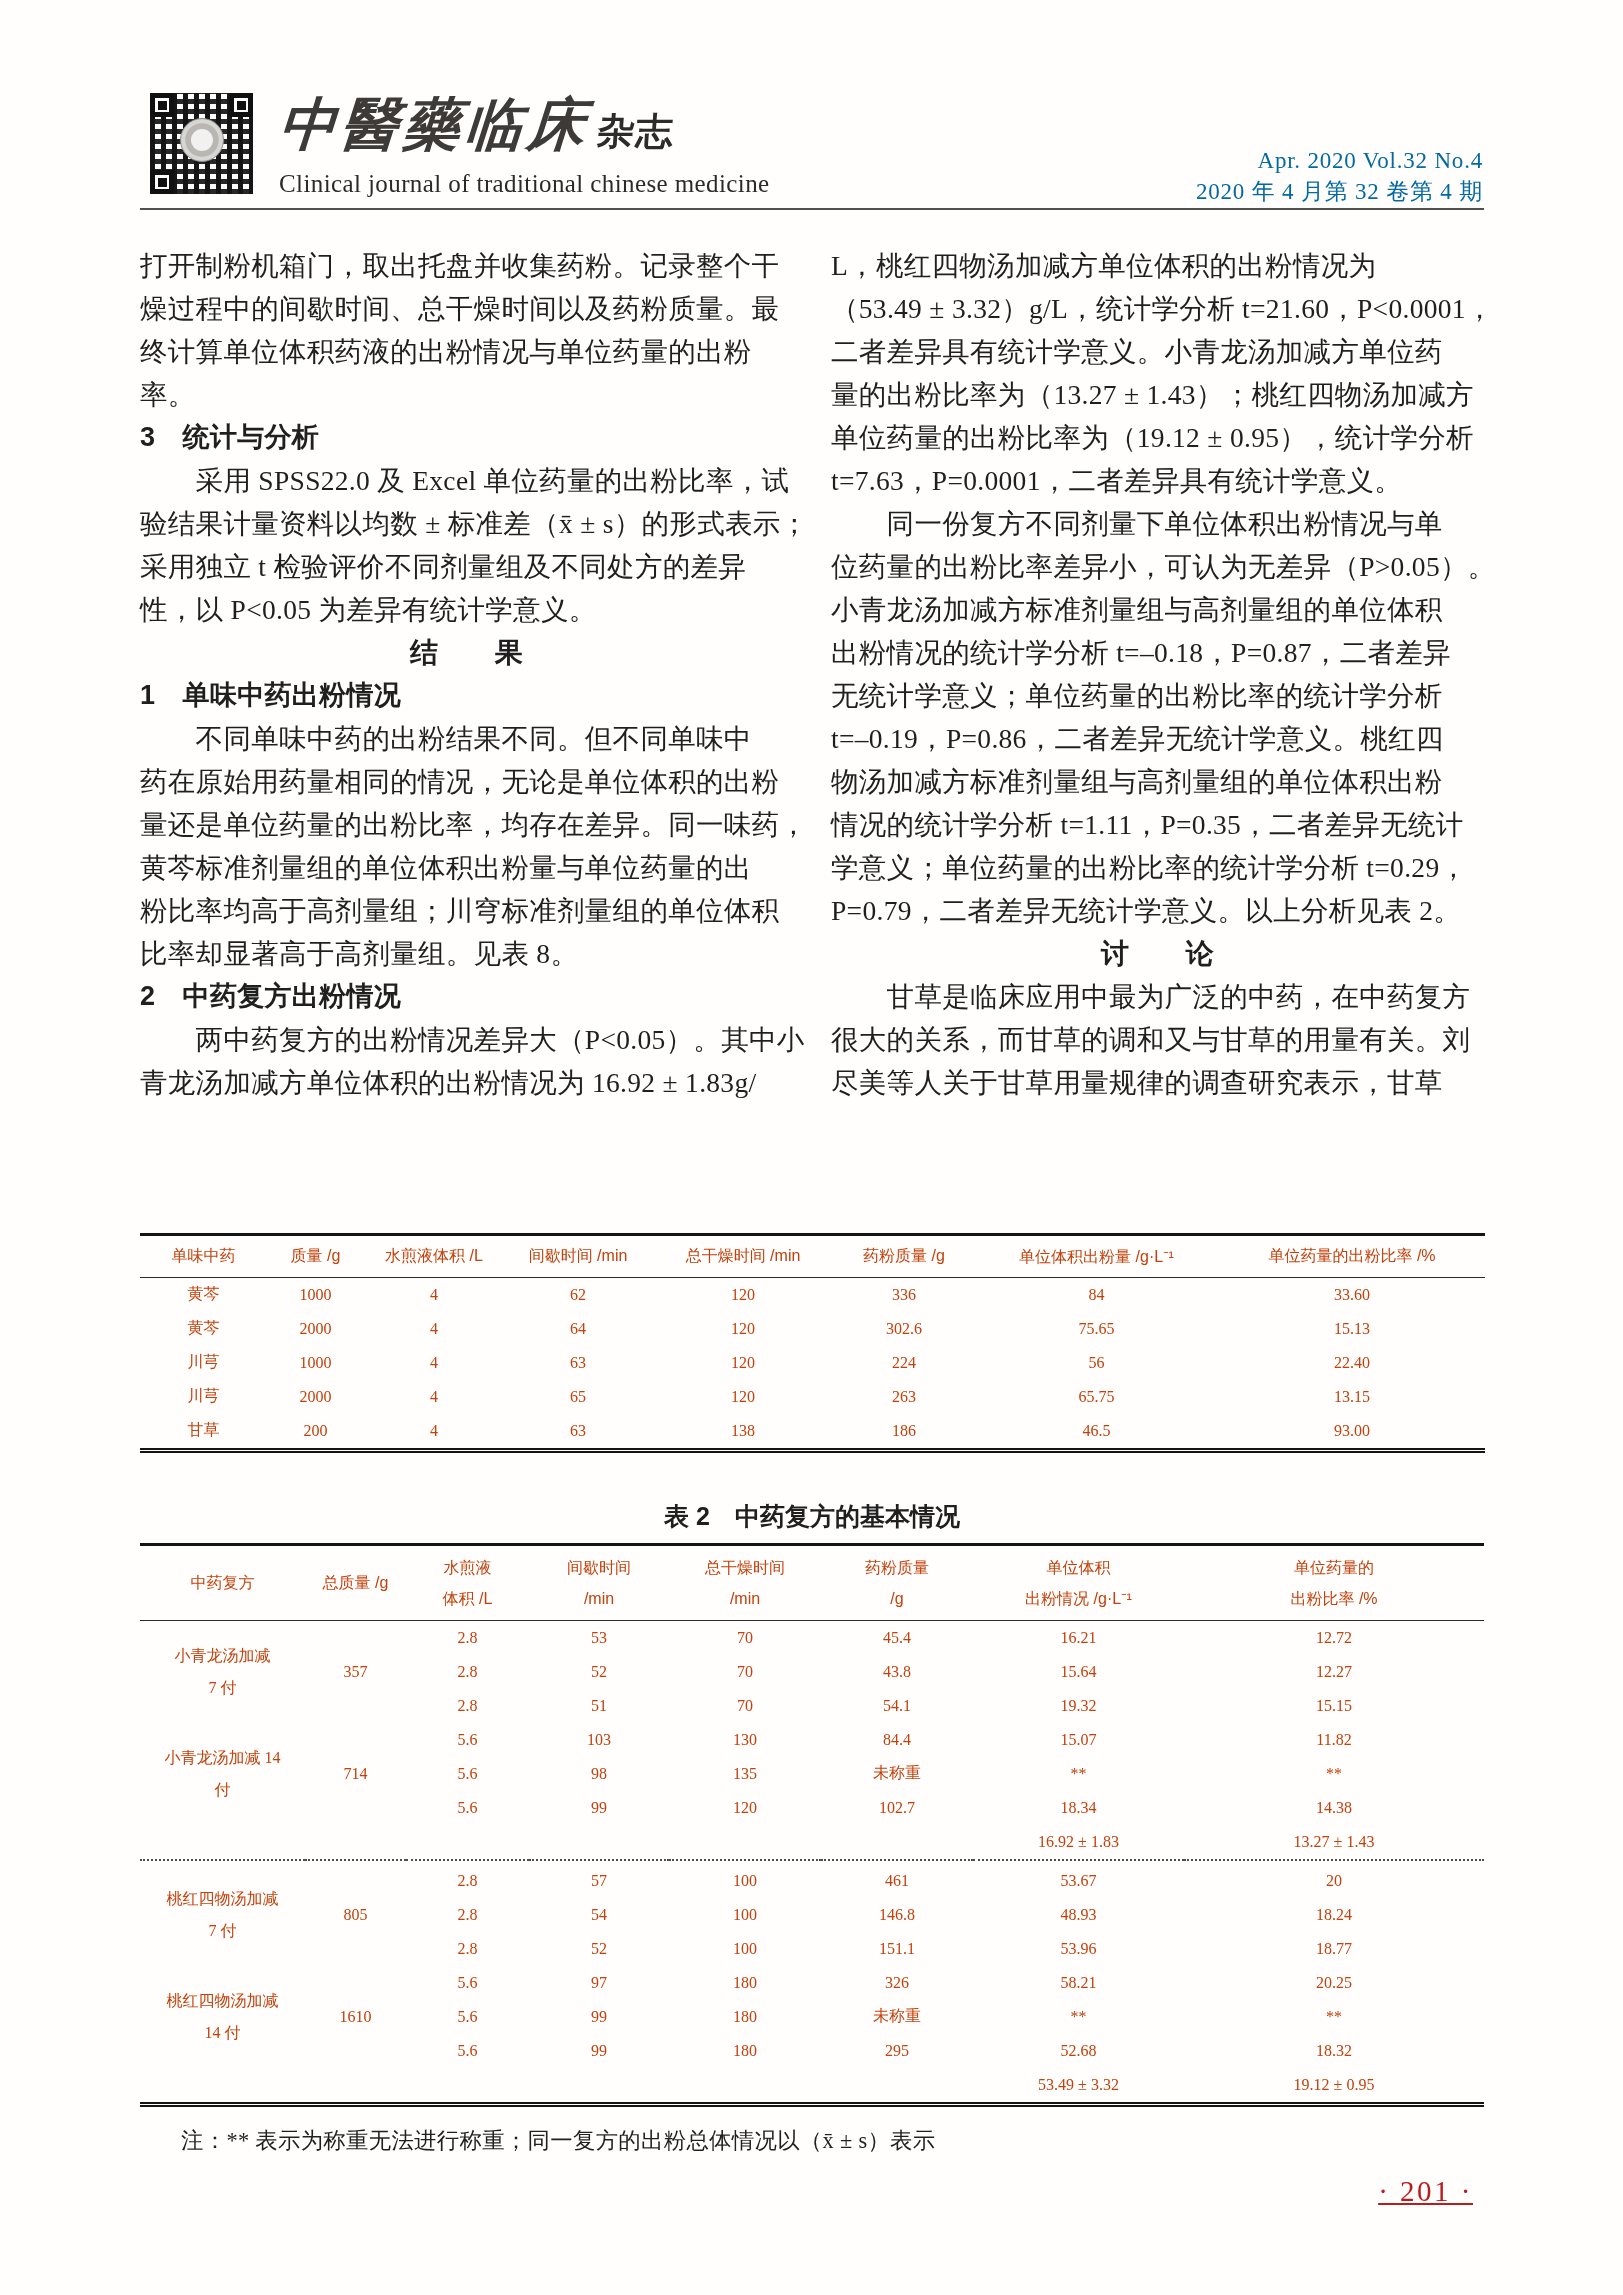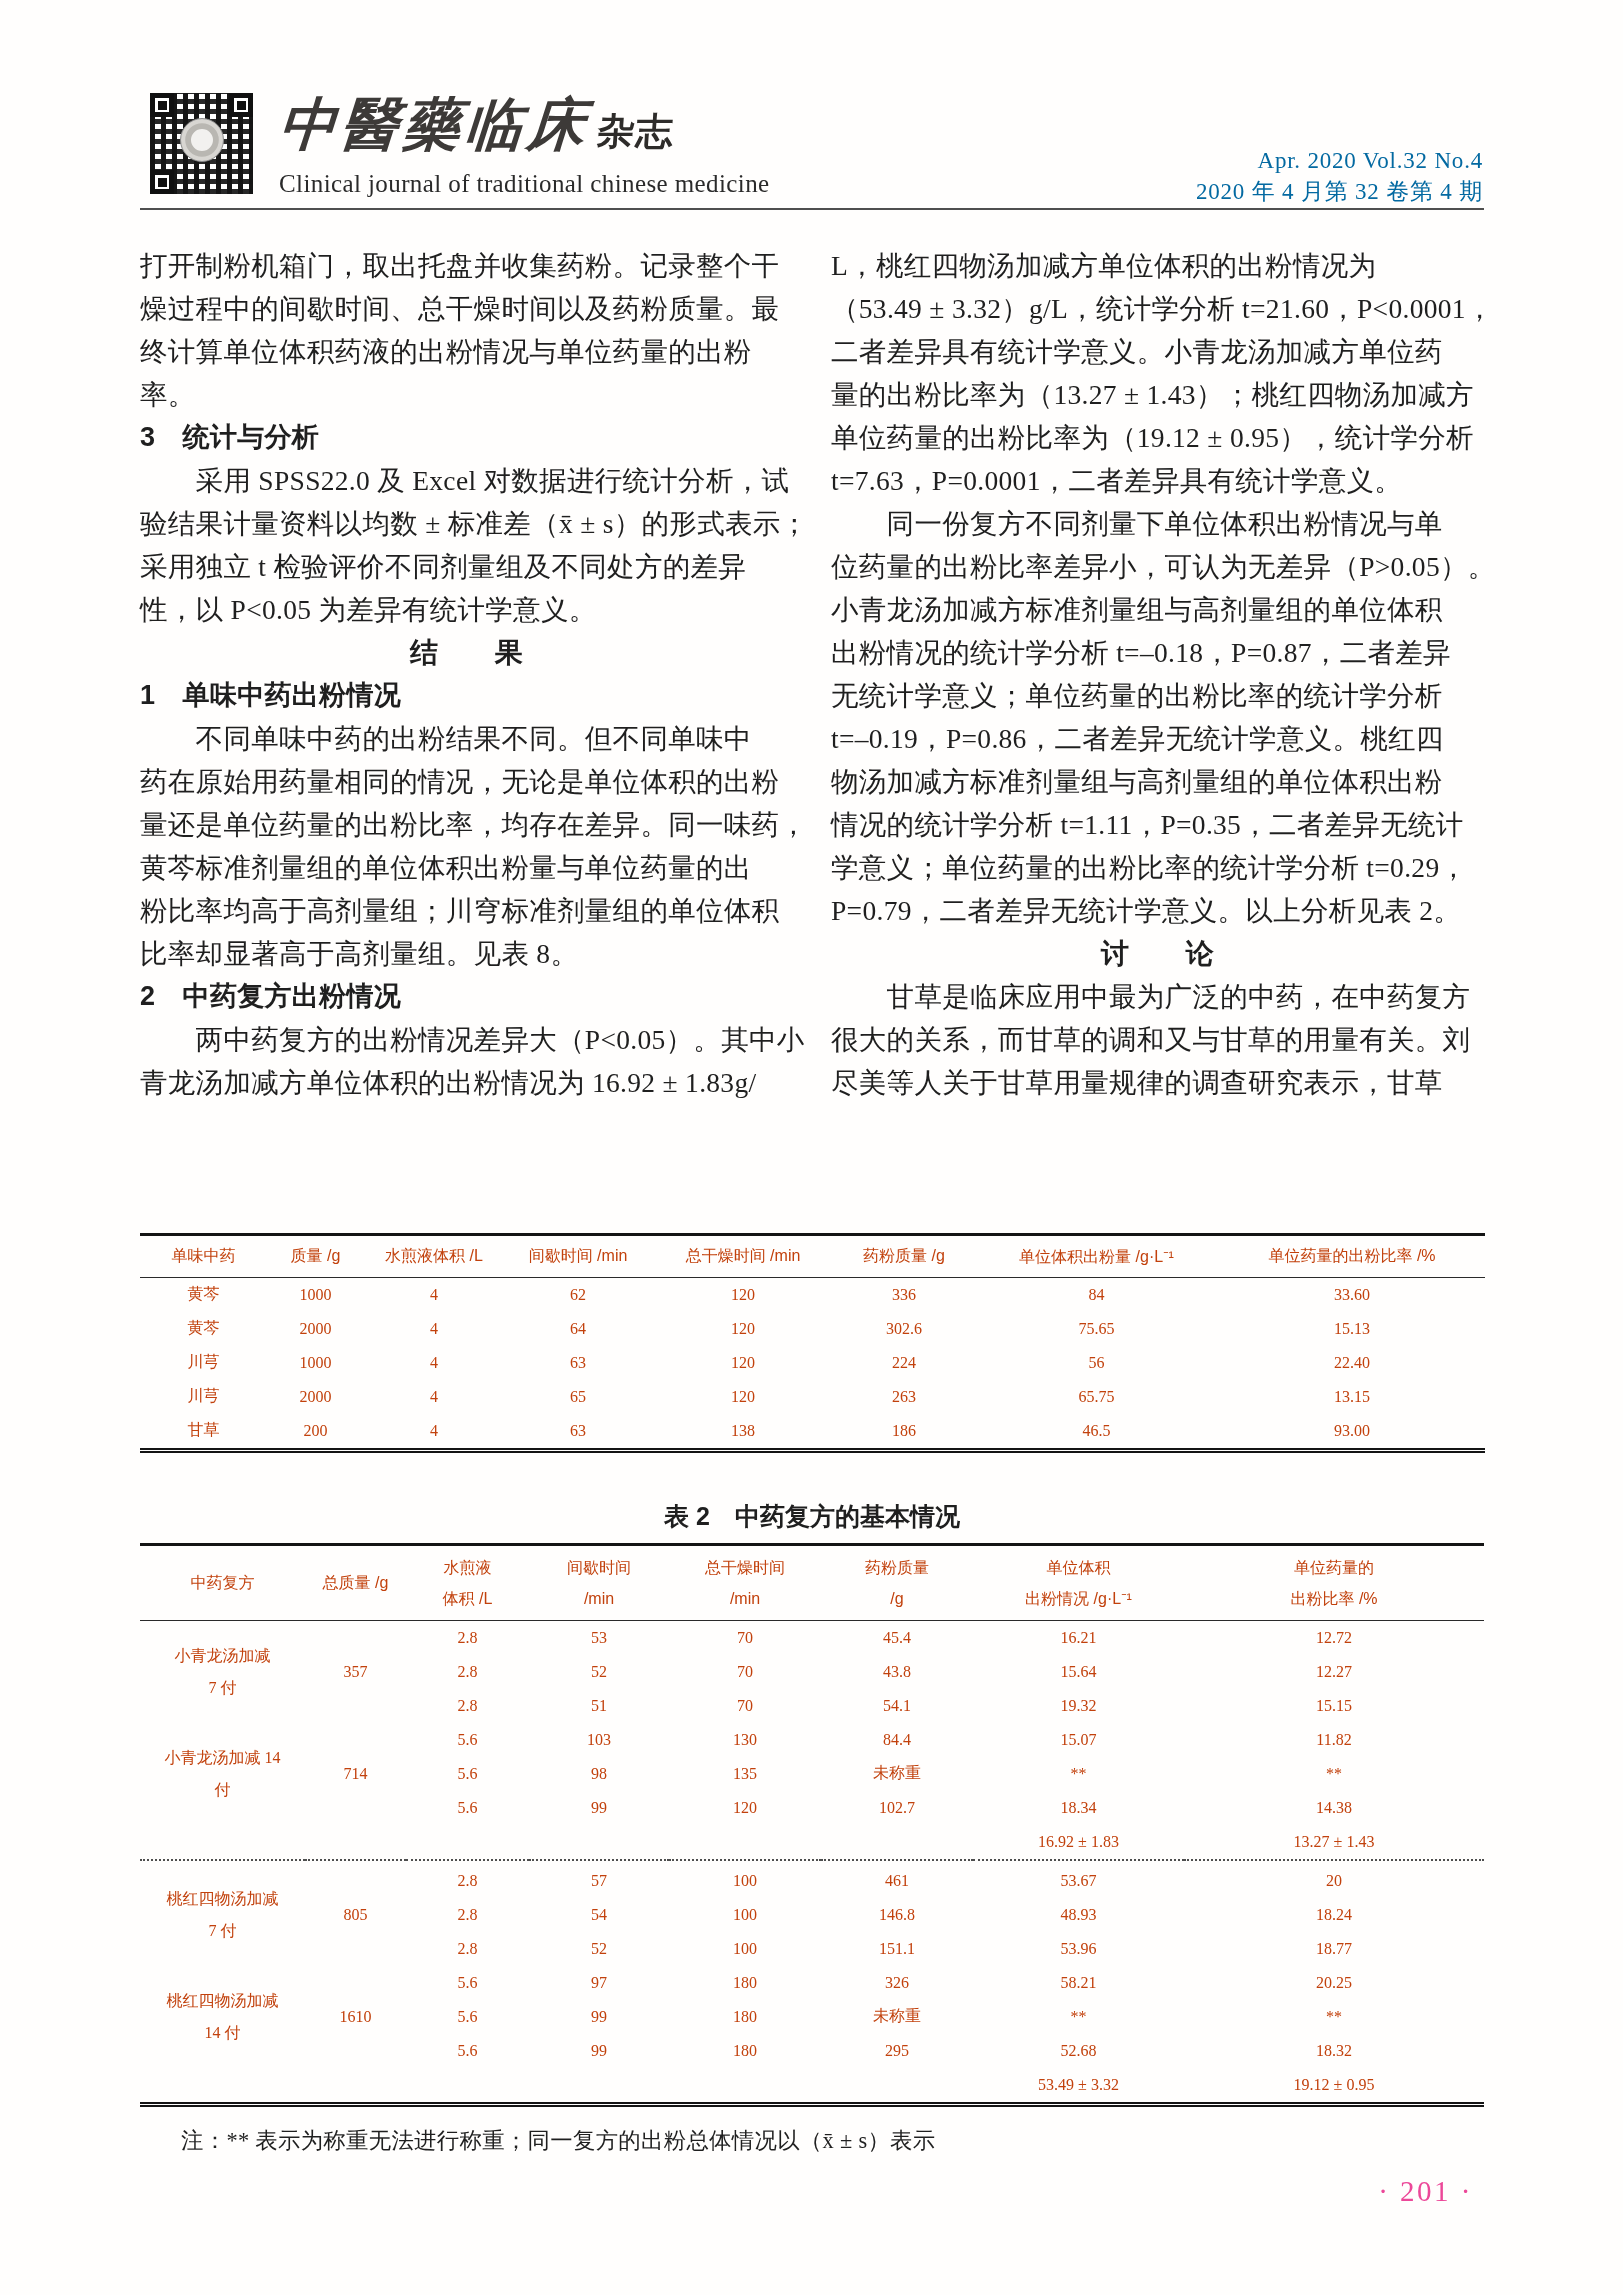--- a/index.html
+++ b/index.html
@@ -47,21 +47,21 @@
   th { font-family:"Liberation Sans", sans-serif; font-weight:400; padding:0;
     border-bottom:1.7px solid #2a2a2a; vertical-align:middle; }
   .t1 th { height:41px; }
   .t2 th { height:74px; }
   .t2 th .hl { line-height:31px; }
   td { text-align:center; vertical-align:middle; height:34px; padding:0; }
   td .gl1, td .gl2 { line-height:32px; }
   tr.sep td { height:3.4px; border-top:2.5px dotted #4e4e4e; }
   .note { margin-top:18.6px; padding-left:41px; font-size:22.4px; letter-spacing:0.3px; }
   
-  .pageno { position:absolute; right:150px; top:2175px; font-size:29px; letter-spacing:2.5px; color:#ec4899; }
+  .pageno { position:absolute; right:150px; top:2175px; font-size:29px; letter-spacing:2.5px; color:#b91c1c;text-decoration:underline; }
 </style>
 </head>
 <body>
 
 <div class="page">
 
   <div class="qr">
     <div class="qr-noise"></div>
     <div class="finder tl"></div>
     <div class="finder tr"></div>
@@ -80,21 +80,21 @@
   </div>
 
   <div class="rule"></div>
 
   <section class="col left">
     <div class="ln">打开制粉机箱门，取出托盘并收集药粉。记录整个干</div>
     <div class="ln">燥过程中的间歇时间、总干燥时间以及药粉质量。最</div>
     <div class="ln">终计算单位体积药液的出粉情况与单位药量的出粉</div>
     <div class="ln">率。</div>
     <div class="ln h">3　统计与分析</div>
-    <div class="ln">　　采用 SPSS22.0 及 Excel 对数据进行统计分析，试</div>
+    <div class="ln">　　采用 SPSS22.0 及 Excel 单位药量的出粉比率，试</div>
     <div class="ln">验结果计量资料以均数 ± 标准差（x̄ ± s）的形式表示；</div>
     <div class="ln">采用独立 t 检验评价不同剂量组及不同处方的差异</div>
     <div class="ln">性，以 P&lt;0.05 为差异有统计学意义。</div>
     <div class="ln hc">结　　果</div>
     <div class="ln h">1　单味中药出粉情况</div>
     <div class="ln">　　不同单味中药的出粉结果不同。但不同单味中</div>
     <div class="ln">药在原始用药量相同的情况，无论是单位体积的出粉</div>
     <div class="ln">量还是单位药量的出粉比率，均存在差异。同一味药，</div>
     <div class="ln">黄芩标准剂量组的单位体积出粉量与单位药量的出</div>
     <div class="ln">粉比率均高于高剂量组；川穹标准剂量组的单位体积</div>

